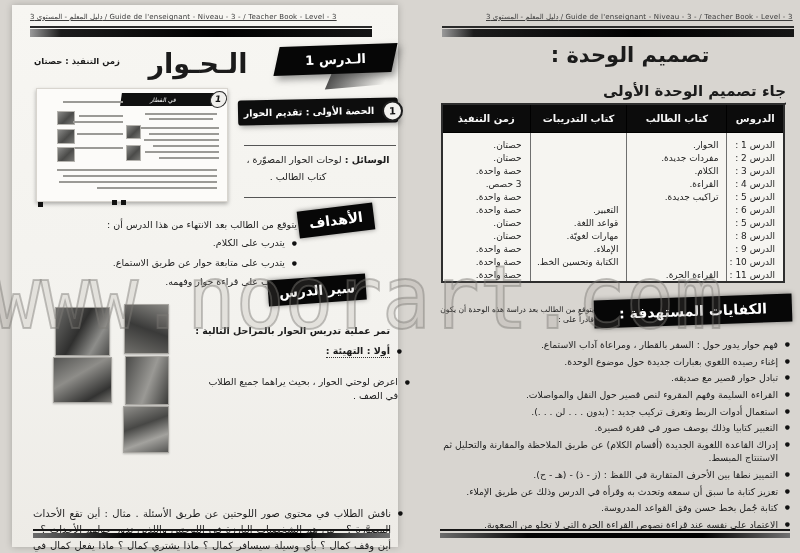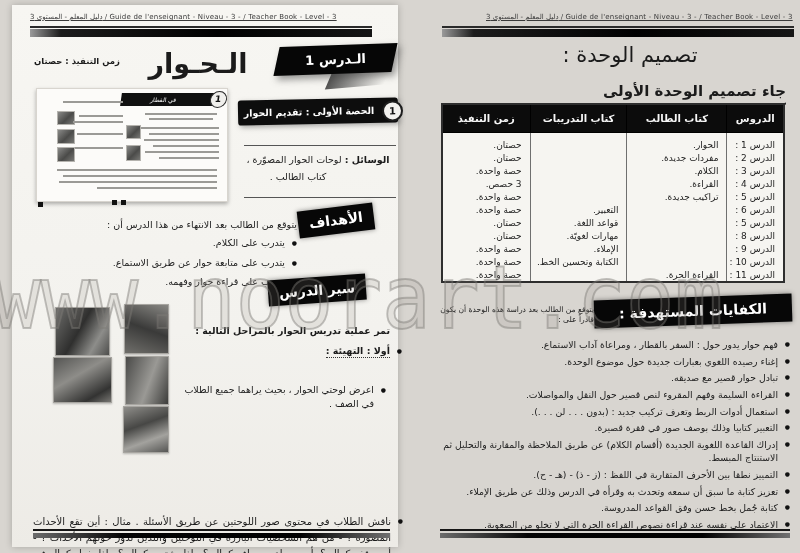--- a/index.html
+++ b/index.html
@@ -67,37 +67,37 @@
   
   .txt{font-size:9.5px;line-height:1.55;text-align:right;}
   .bullet{position:relative;padding-right:12px;}
   .bullet::before{content:"●";position:absolute;right:0;top:2px;font-size:6px;color:#111;}
   .goals-intro{left:52px;top:218px;width:245px;}
   .goals-list{left:52px;top:236px;width:245px;}
   .goals-list .bullet{margin-bottom:5px;}
   .proc-intro{left:188px;top:324px;width:202px;font-weight:bold;}
   .step1{left:225px;top:344px;width:165px;}
   .step1 .u{border-bottom:1px dotted #333;padding-bottom:1px;font-weight:bold;}
-  .step2{left:172px;top:360px;width:202px;margin-top:8px;}
+  .step2{left:196px;top:360px;width:202px;}
   .discussion{left:33px;top:462px;width:358px;font-size:10px;line-height:1.6;text-align:justify;}
 
   
   .photo{position:absolute;border:1px solid #a7a5a0;box-shadow:0 1px 2px rgba(0,0,0,.25);}
   .p1{left:55px;top:307px;width:53px;height:47px;background:linear-gradient(120deg,#6d6d6b 0%,#2f2f2e 45%,#8d8d8a 75%,#4e4e4c 100%);}
   .p2{left:124px;top:304px;width:43px;height:48px;background:linear-gradient(200deg,#888783 0%,#3a3a39 50%,#6f6e6a 100%);}
   .p3{left:53px;top:357px;width:57px;height:44px;background:linear-gradient(150deg,#555553 0%,#8e8d89 40%,#333332 80%,#777672 100%);}
   .p4{left:125px;top:356px;width:42px;height:47px;background:linear-gradient(110deg,#4a4a48 0%,#9a9995 55%,#3c3c3a 100%);}
   .p5{left:123px;top:406px;width:44px;height:45px;background:linear-gradient(160deg,#8f8e8a 0%,#474745 40%,#a3a29e 70%,#565654 100%);}
 
   
   .bot-thin{height:2px;background:#161616;}
   .bot-thick{height:5px;background:linear-gradient(90deg,#6c6c6c,#040404 25%,#000 75%,#707070);}
 
   
-  .unit-title{left:538px;top:43px;width:184px;text-align:center;font-size:21px;font-weight:normal;}
+  .unit-title{left:538px;top:43px;width:184px;text-align:center;font-size:21px;font-weight:bold;}
   .unit-sub{left:598px;top:82px;width:188px;font-size:15px;font-weight:bold;text-align:right;}
 
   table.design{position:absolute;left:441px;top:103px;width:344px;border-collapse:collapse;direction:rtl;
                border:2px solid #2e2e2e;background:#f6f5f1;}
   table.design th{background:#0c0c0c;color:#f6f6f6;font-size:10px;font-weight:bold;height:25px;
                   border:1px solid #000;text-align:center;}
   table.design td{font-size:9px;height:13px;border-right:1px solid #6f6f6f;border-left:1px solid #6f6f6f;
                   padding:0 8px 0 2px;text-align:right;white-space:nowrap;color:#222;}
   td.c-lesson{padding-right:3px;}
   .col-lesson{width:57px;}.col-student{width:101px;}.col-work{width:97px;}.col-time{width:89px;}

